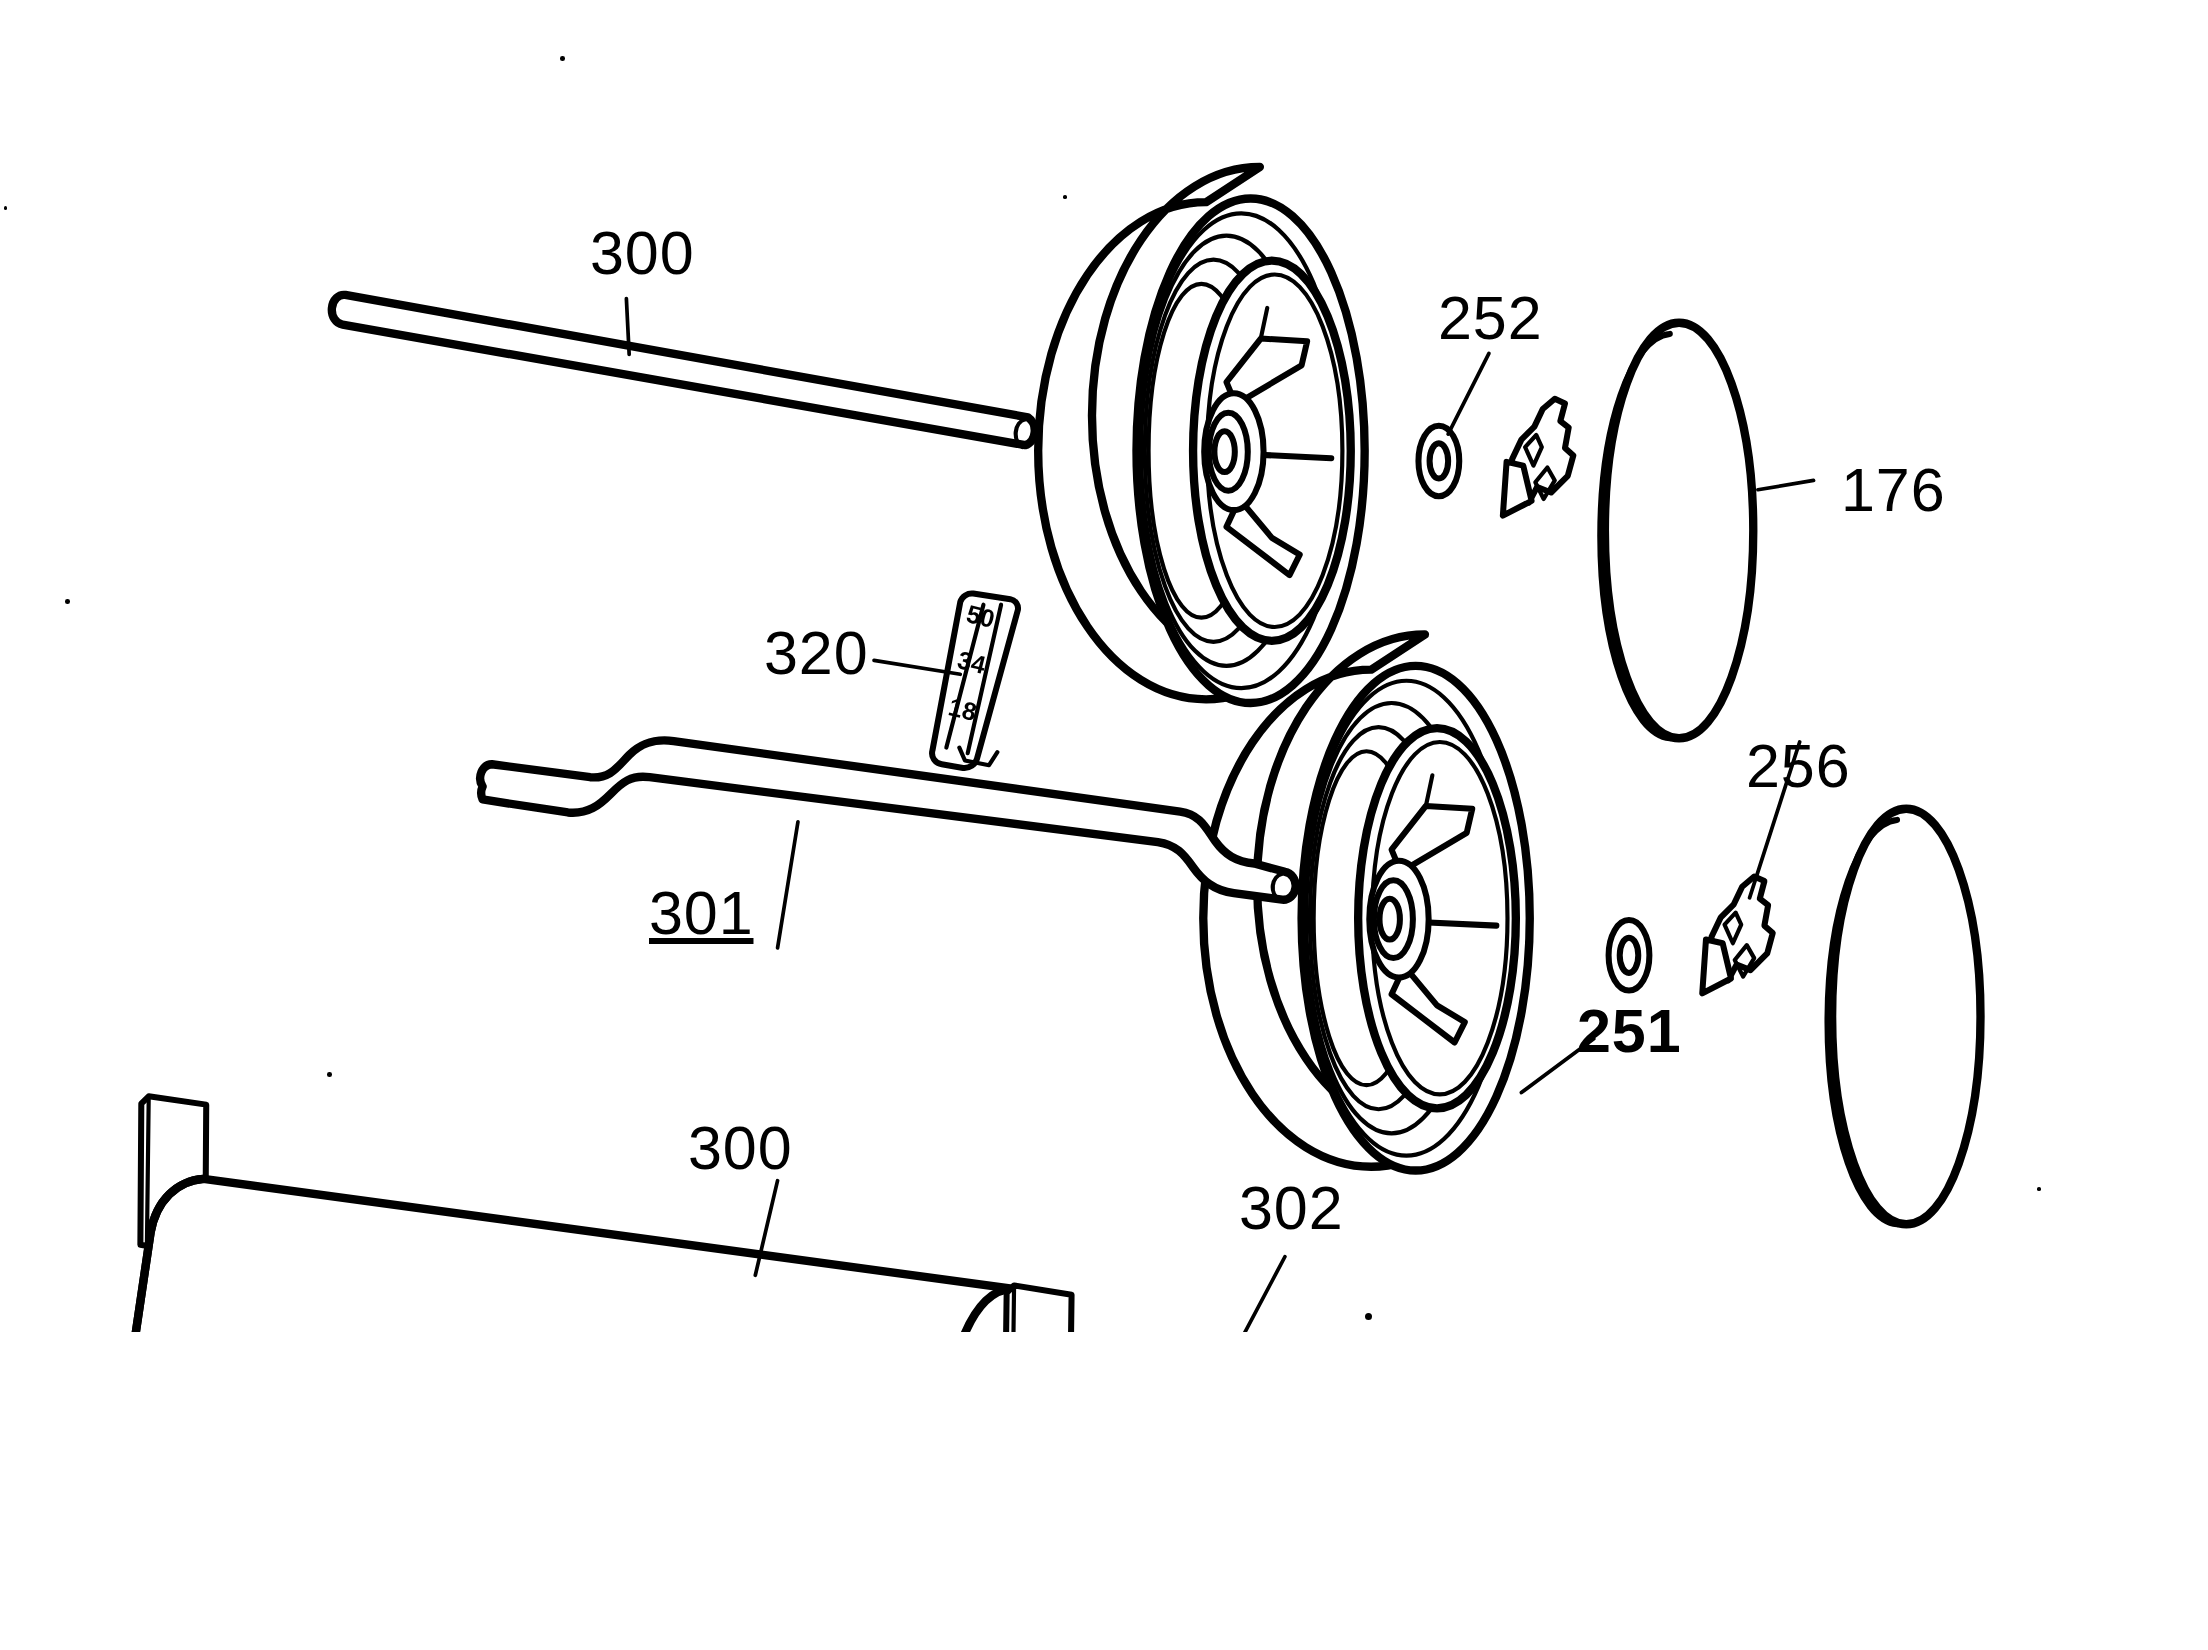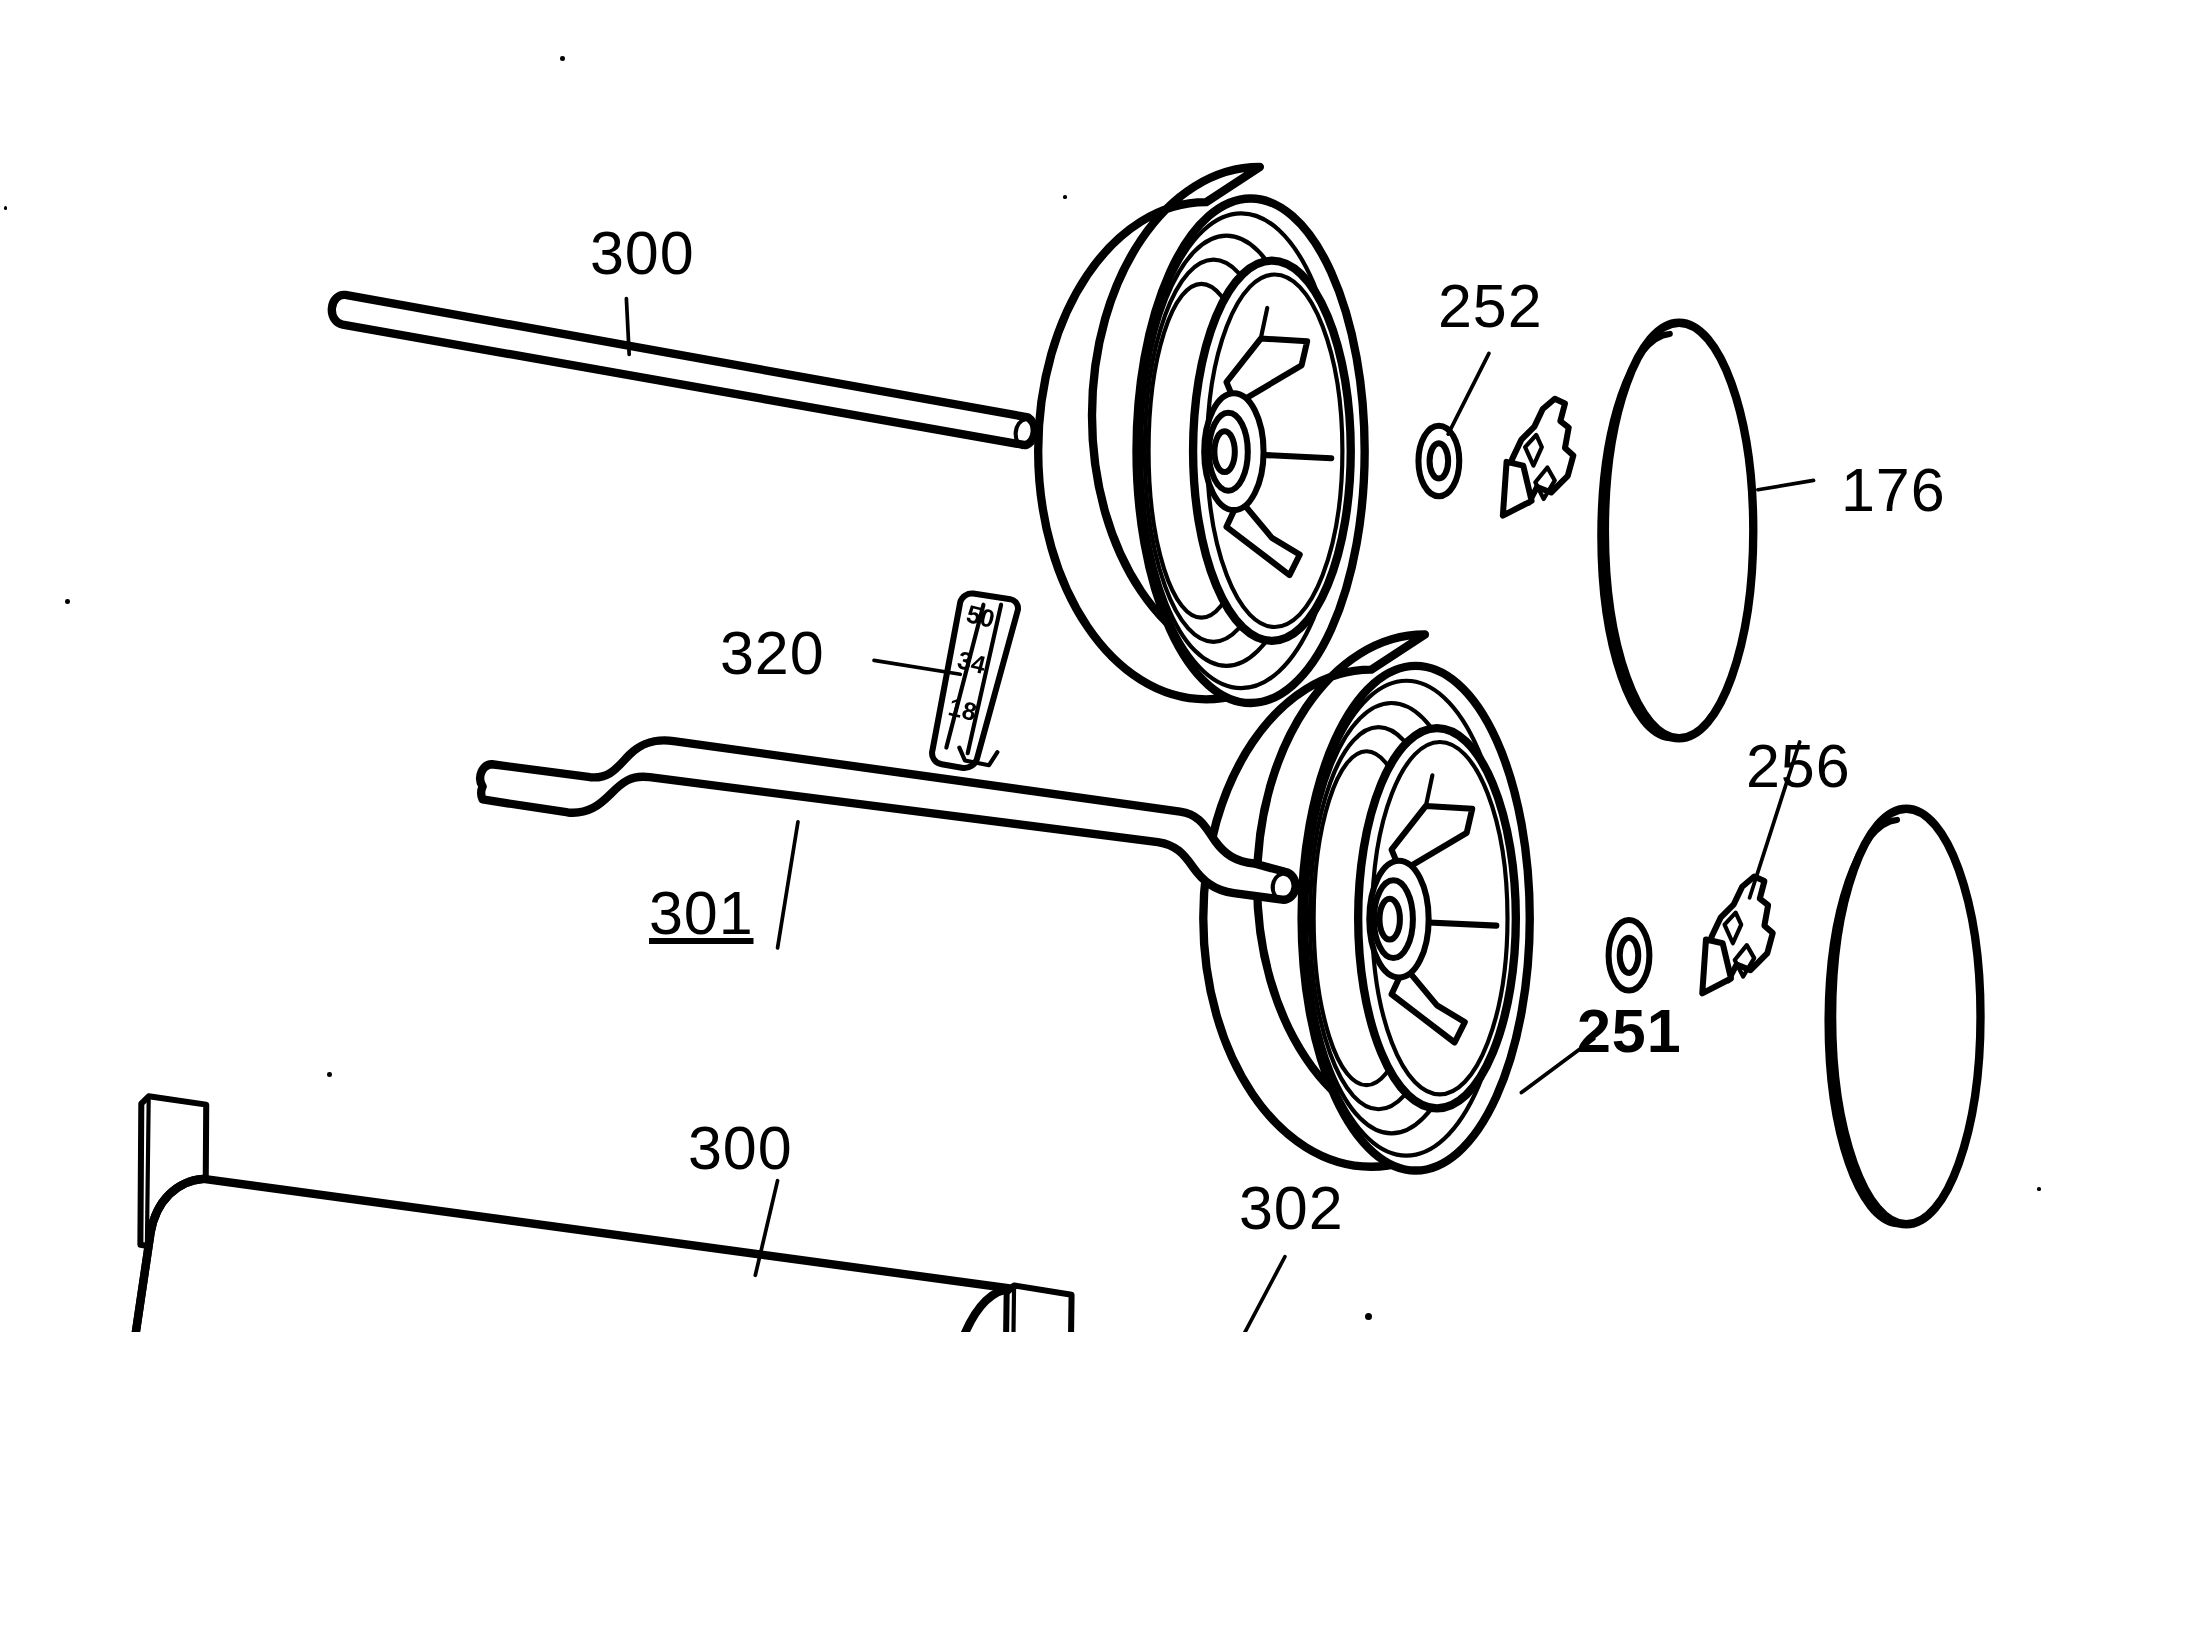--- a/index.html
+++ b/index.html
@@ -339,23 +339,23 @@
       <path class="ln md fillw" d="M 1283 1490 l 13 2 l -1 22 l -13 -2 Z"></path>
       <path class="ln md fillw" d="M 1353 1512 l 13 2 l -2 38 l -13 -2 Z"></path>
       <path class="ln md fillw" d="M 1277 1598 l 13 2 l -2 38 l -13 -2 Z"></path>
       <path class="ln md fillw" d="M 1345 1620 l 13 2 l -2 25 l -13 -2 Z"></path>
     </g>
     <path class="ln lead" d="M 1385 1355 L 1340 1440"></path>
 
   </svg>
 
   <div class="callout" style="left:590px; top:223px;">300</div>
-  <div class="callout" style="left:1438px; top:276px;">252</div>
+  <div class="callout" style="left:1438px; top:288px;">252</div>
   <div class="callout" style="left:1841px; top:460px;">176</div>
-  <div class="callout" style="left:720px; top:623px;text-align:center;">320</div>
+  <div class="callout" style="left:764px; top:623px;text-align:center;">320</div>
   <div class="callout" style="left:1746px; top:692px;margin-top:44px;">256</div>
   <div class="callout" style="left:649px; top:883px;text-decoration:underline;">301</div>
   <div class="callout" style="left:1577px; top:1001px;font-weight:bold;">251</div>
   <div class="callout" style="left:688px; top:1118px;">300</div>
   <div class="callout" style="left:1239px; top:1178px;">302</div>
 
   <div class="tick" style="left:970px; top:601px; font-size:25px; transform:rotate(14deg); transform-origin:left top;">50</div>
   <div class="tick" style="left:961px; top:647px; font-size:25px; transform:rotate(14deg); transform-origin:left top;">34</div>
   <div class="tick" style="left:952px; top:694px; font-size:25px; transform:rotate(14deg); transform-origin:left top;">18</div>
 

